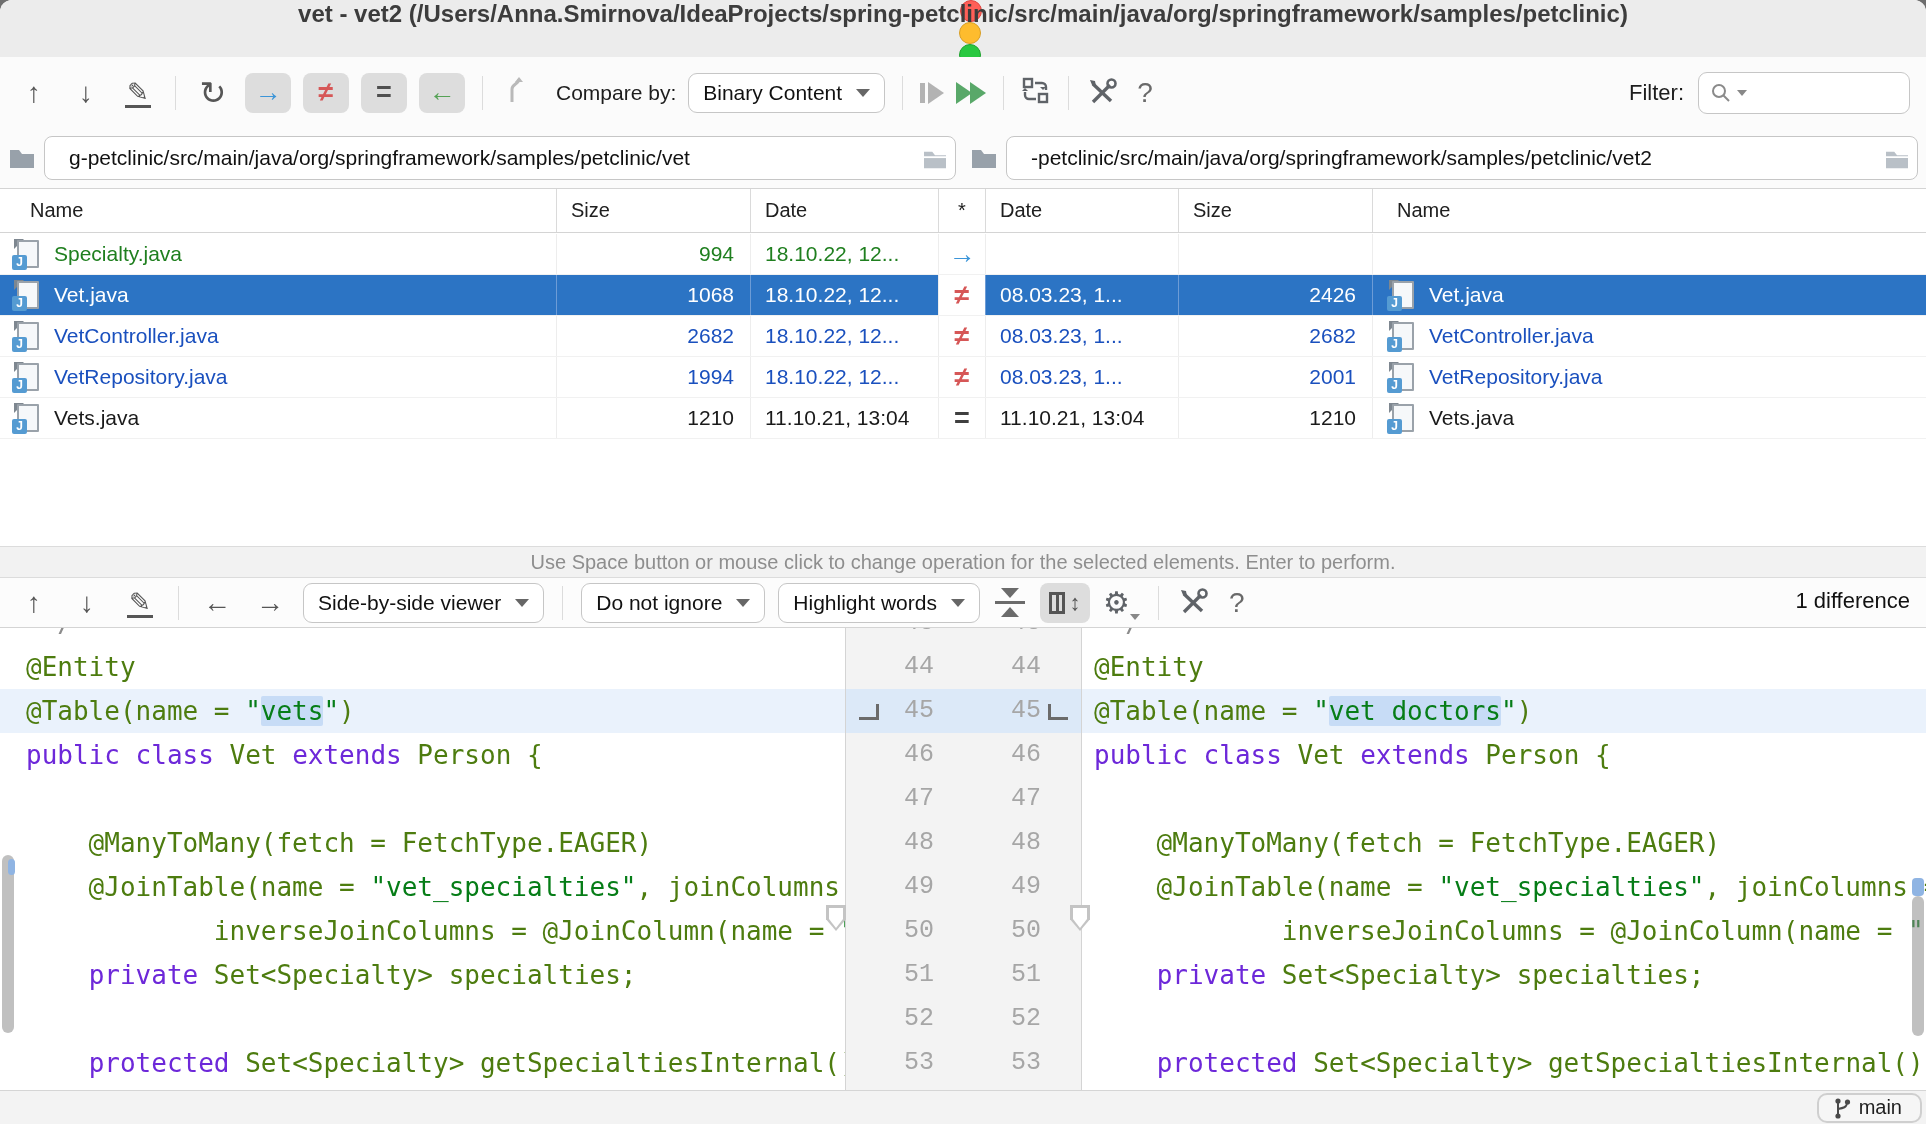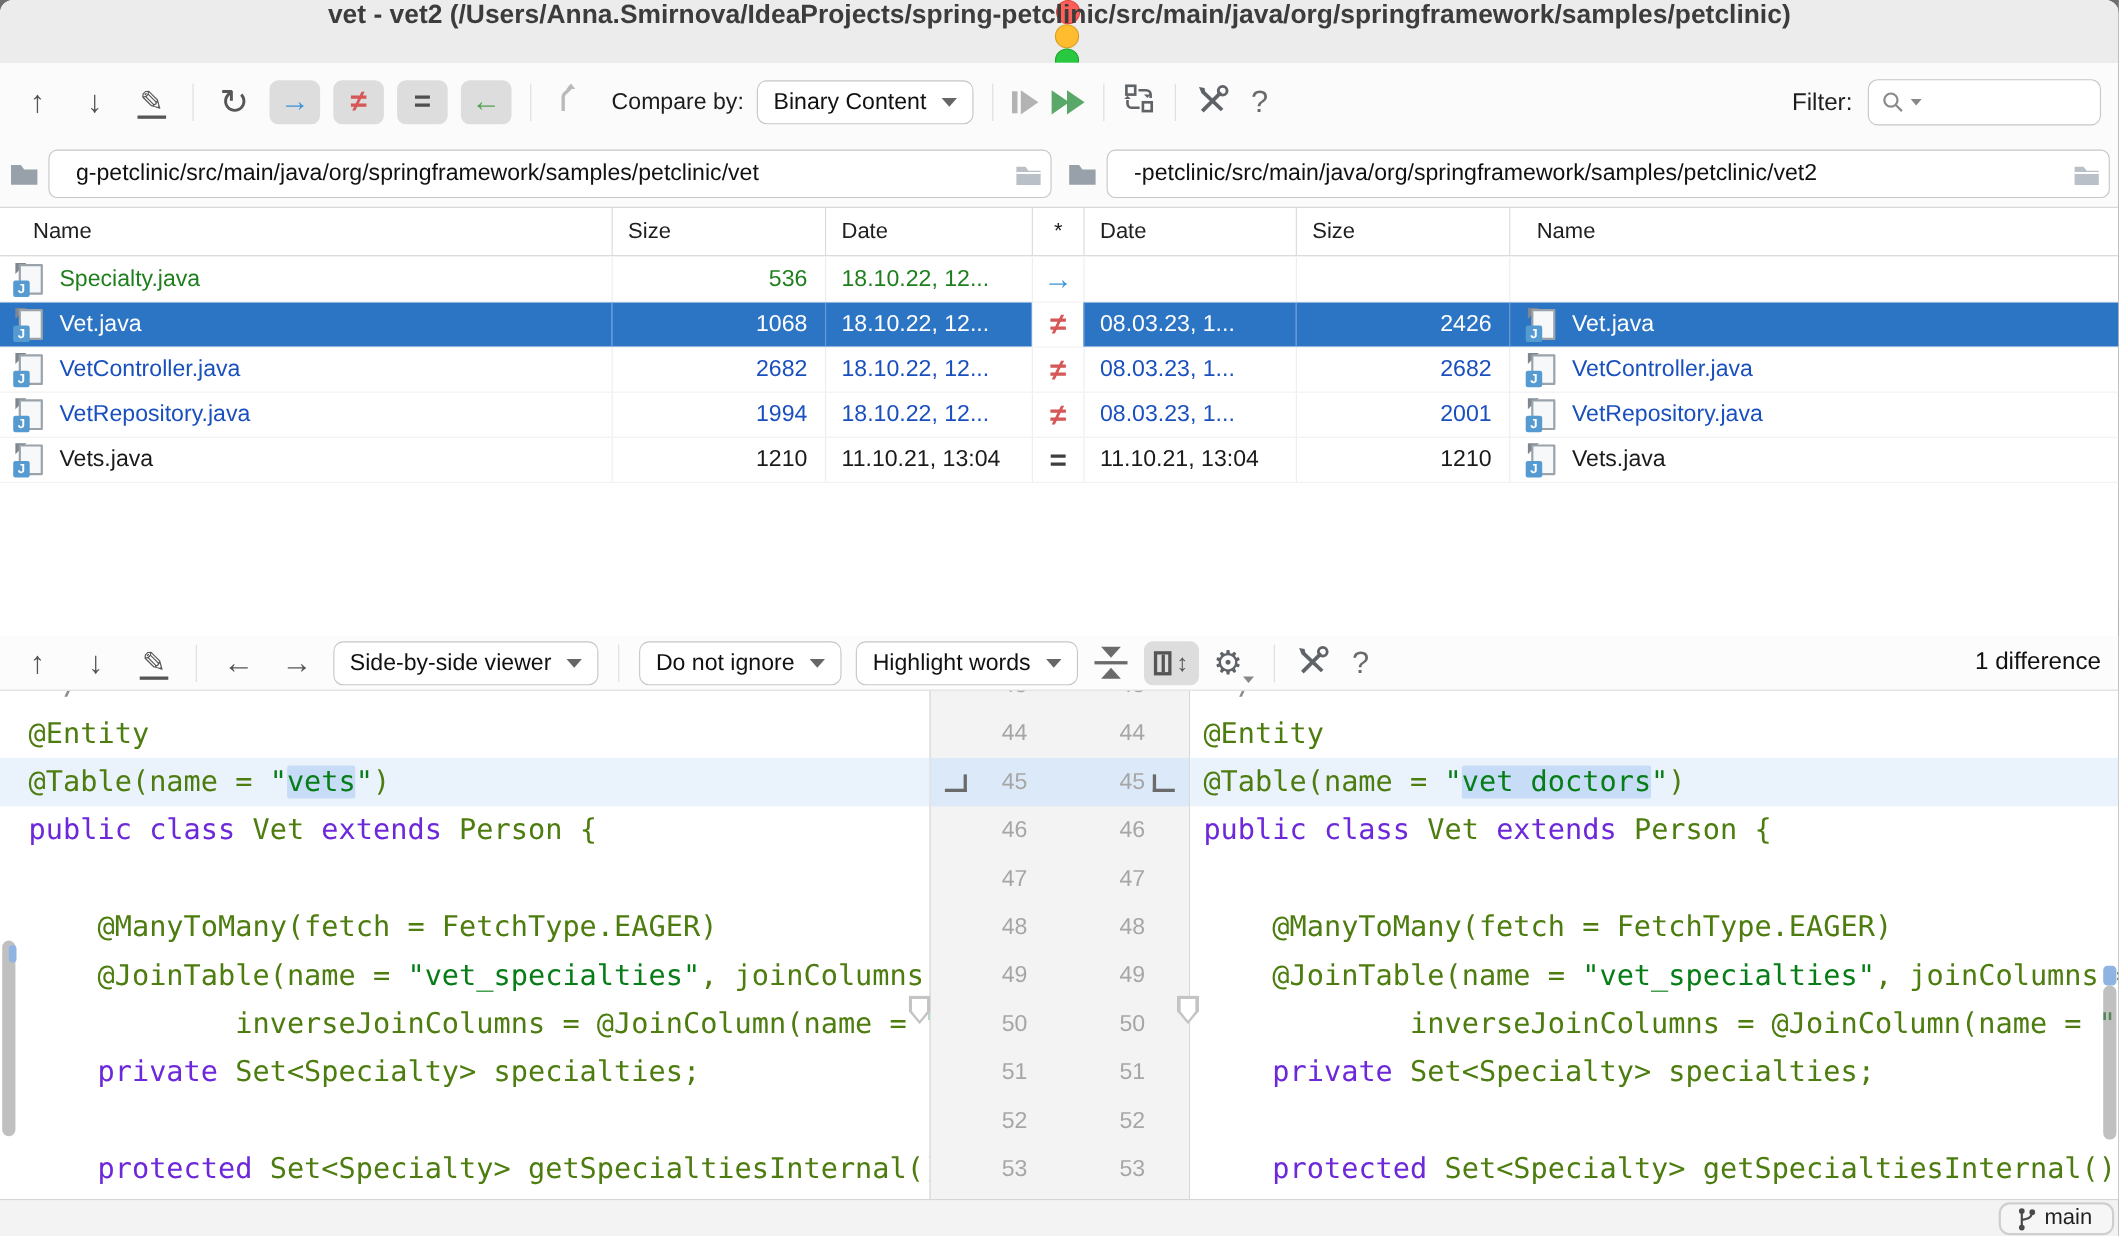--- a/index.html
+++ b/index.html
@@ -99,21 +99,21 @@
   #pr{left:1082px;width:844px;}
   .cl{position:absolute;left:0;width:100%;height:44px;line-height:44px;white-space:pre;
       font-family:"DejaVu Sans Mono",monospace;font-size:26px;padding-left:26px;box-sizing:border-box;}
   #pr .cl{padding-left:12px;}
   .cl.chg{background:#eaf2fc;}
   .sd{color:#4d7c0f;} .sk{color:#6d28d9;} .ss{color:#067d17;} .sc{color:#8c8c8c;}
   .shl{background:#c7dcf6;border-radius:2px;}
   #gut{position:absolute;left:845px;top:0;width:237px;height:100%;background:#f3f3f3;
        border-left:1px solid #d4d4d4;border-right:1px solid #d4d4d4;box-sizing:border-box;}
   .gl{position:absolute;left:0;width:100%;height:44px;line-height:44px;
-      font-family:Liberation Sans, sans-serif;font-size:21px;color:#a6a6a6;}
+      font-family:Liberation Mono, monospace;font-size:25px;color:#a6a6a6;}
   .gl .n1{position:absolute;left:0;width:88px;text-align:right;}
   .gl .n2{position:absolute;left:105px;width:90px;text-align:right;}
   .gl.gchg{background:#dce9f8;}
   .corner{position:absolute;width:17px;height:13px;top:15px;}
   .crn-l{left:13px;border-right:3px solid #6b6b6b;border-bottom:3px solid #6b6b6b;}
   .crn-r{right:13px;border-left:3px solid #6b6b6b;border-bottom:3px solid #6b6b6b;}
   .fold{position:absolute;width:20px;height:26px;}
   .fold .fo{position:absolute;inset:0;background:#c4c4c4;
             clip-path:polygon(0 0,100% 0,100% 55%,50% 100%,0 55%);}
   .fold .fi{position:absolute;inset:3px;background:#fff;
@@ -249,21 +249,21 @@
   <div id="tbody">
       <div class="trow st-new">
         <div class="tc c-name">
           <span class="jicon">
             <span class="fold"></span>
             <span class="pg"></span>
             <span class="jj">J</span>
           </span>
           <span>Specialty.java</span>
         </div>
-        <div class="tc c-size">536</div>
+        <div class="tc c-size">994</div>
         <div class="tc c-date">18.10.22, 12...</div>
         <div class="tc c-op">
           <span class="op-arrow">→</span>
         </div>
         <div class="tc c-date"></div>
         <div class="tc c-size"></div>
         <div class="tc c-name2"></div>
       </div>
       <div class="trow st-changed sel">
         <div class="tc c-name">
@@ -360,20 +360,23 @@
           <span class="jicon">
             <span class="fold"></span>
             <span class="pg"></span>
             <span class="jj">J</span>
           </span>
           <span>Vets.java</span>
         </div>
       </div>
     </div>
 
+  <div id="hintbar">
+    <span>Use Space button or mouse click to change operation for the selected elements. Enter to perform.</span>
+  </div>
 
   <div id="difftoolbar" class="bar">
     <span class="ib">↑</span>
     <span class="ib">↓</span>
     <span class="ib pencil">✎</span>
     <span class="vs"></span>
     <span class="ib">←</span>
     <span class="ib">→</span>
     <button class="dd">
       <span>Side-by-side viewer</span>

